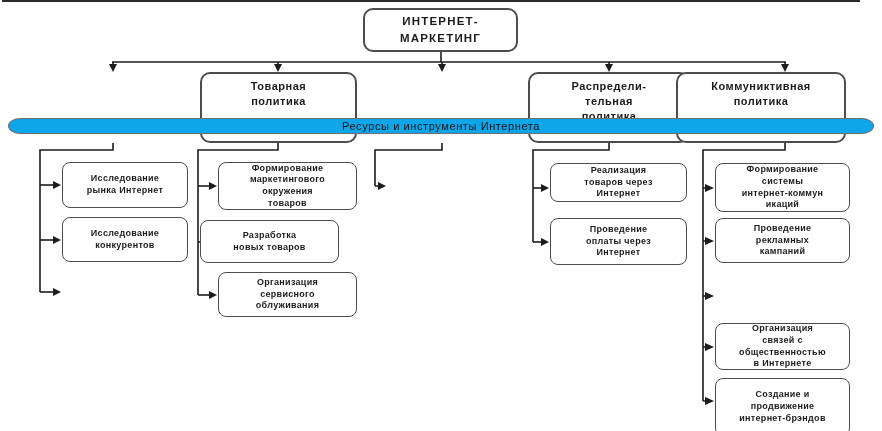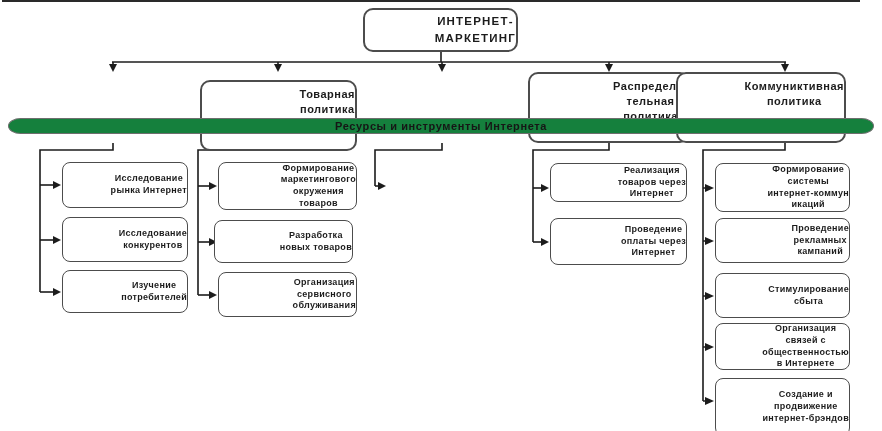--- a/index.html
+++ b/index.html
@@ -4,32 +4,32 @@
 <style>
   html,body{margin:0;padding:0;background:#fff;}
   .canvas{
     position:relative;width:882px;height:431px;background:#ffffff;
     font-family:"Liberation Sans","DejaVu Sans",sans-serif;overflow:hidden;
   }
   .topline{position:absolute;left:2px;top:0;width:858px;height:2px;background:#2a2a2a;}
   .connectors{position:absolute;left:0;top:0;z-index:0;pointer-events:none;}
   .box{
     position:absolute;z-index:1;background:#ffffff;border:2px solid #4c4c4c;
-    border-radius:10px;display:flex;justify-content:flex-end;align-items:center;
+    border-radius:10px;display:flex;justify-content:center;align-items:center;
     text-align:center;color:#1c1c1c;font-weight:bold;box-sizing:border-box;
   }
   .label{white-space:pre-line;}
   .root{font-size:11.5px;letter-spacing:1.2px;line-height:1.45;}
   .l2{align-items:flex-start;padding-top:5px;font-size:11px;letter-spacing:.5px;line-height:1.35;}
   .child{border-width:1.5px;border-radius:8px;font-size:9px;letter-spacing:.3px;line-height:1.3;}
   .band{
     position:absolute;z-index:2;left:8px;top:118px;width:866px;height:16px;
-    background:#15803d;border:1.5px solid #6e6e6e;border-radius:16px/10px;
+    background:#0ea5e9;border:1.5px solid #6e6e6e;border-radius:16px/10px;
     box-sizing:border-box;display:flex;justify-content:center;align-items:center;
-    font-size:11px;font-weight:bold;color:#161616;letter-spacing:.6px;
+    font-size:11px;font-weight:normal;color:#161616;letter-spacing:.6px;
   }
 </style>
 </head>
 <body>
 
 <div class="canvas">
 
   <div class="topline"></div>
 
   <svg class="connectors" width="882" height="431" viewBox="0 0 882 431">
@@ -88,21 +88,21 @@
       <polygon points="705,343 705,351 714,347"></polygon>
       <polygon points="705,397 705,405 714,401"></polygon>
     </g>
   </svg>
 
   <div class="box root" style="left:363px;top:8px;width:155px;height:44px;">
     <span class="label">ИНТЕРНЕТ-
 МАРКЕТИНГ</span>
   </div>
 
-  <div class="box l2" style="left:200px;top:80px;width:157px;height:71px;">
+  <div class="box l2" style="left:200px;top:72px;width:157px;height:71px;">
     <span class="label">Товарная
 политика</span>
   </div>
   <div class="box l2" style="left:528px;top:72px;width:162px;height:71px;">
     <span class="label">Распредели-
 тельная
 политика</span>
   </div>
   <div class="box l2" style="left:676px;top:72px;width:170px;height:71px;">
     <span class="label">Коммуниктивная
@@ -114,32 +114,28 @@
   </div>
 
   <div class="box child" style="left:62px;top:162px;width:126px;height:46px;">
     <span class="label">Исследование
 рынка Интернет</span>
   </div>
   <div class="box child" style="left:62px;top:217px;width:126px;height:45px;">
     <span class="label">Исследование
 конкурентов</span>
   </div>
-  <div class="box child" style="left:62px;top:270px;width:126px;height:43px;">
-    <span class="label">Изучение
-потребителей</span>
-  </div>
 
   <div class="box child" style="left:218px;top:162px;width:139px;height:48px;">
     <span class="label">Формирование
 маркетингового
 окружения
 товаров</span>
   </div>
-  <div class="box child" style="left:214px;top:220px;width:139px;height:43px;">
+  <div class="box child" style="left:200px;top:220px;width:139px;height:43px;">
     <span class="label">Разработка
 новых товаров</span>
   </div>
   <div class="box child" style="left:218px;top:272px;width:139px;height:45px;">
     <span class="label">Организация
 сервисного
 облуживания</span>
   </div>
 
 
@@ -158,24 +154,20 @@
     <span class="label">Формирование
 системы
 интернет-коммун
 икаций</span>
   </div>
   <div class="box child" style="left:715px;top:218px;width:135px;height:45px;">
     <span class="label">Проведение
 рекламных
 кампаний</span>
   </div>
-  <div class="box child" style="left:715px;top:273px;width:135px;height:45px;">
-    <span class="label">Стимулирование
-сбыта</span>
-  </div>
   <div class="box child" style="left:715px;top:323px;width:135px;height:47px;">
     <span class="label">Организация
 связей с
 общественностью
 в Интернете</span>
   </div>
   <div class="box child" style="left:715px;top:378px;width:135px;height:58px;">
     <span class="label">Создание и
 продвижение
 интернет-брэндов</span>

